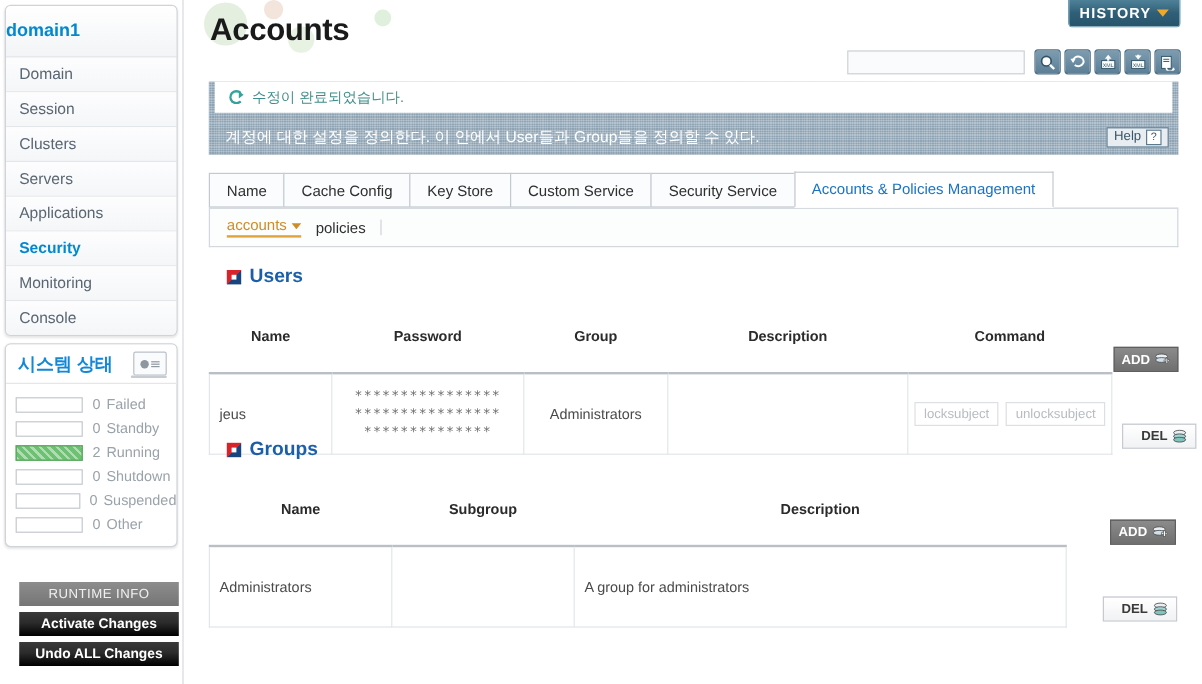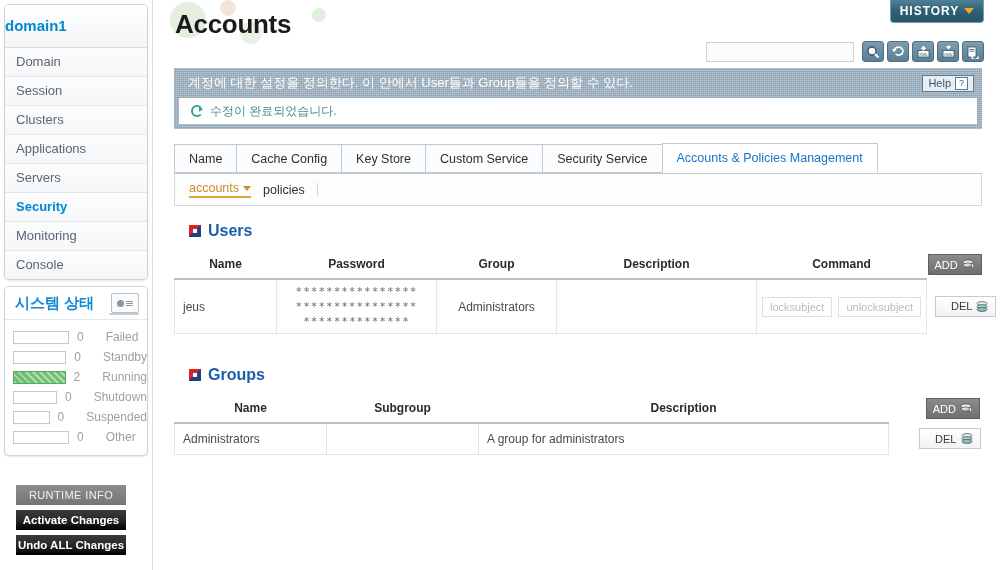--- a/index.html
+++ b/index.html
@@ -114,30 +114,30 @@
     margin-right: 8px;
     box-sizing: border-box;
   }
   .bar.filled {
     background-color: #6ec072;
     background-image: repeating-linear-gradient(
       45deg, rgba(255,255,255,0.45) 0 2px, rgba(255,255,255,0) 2px 5px);
     border-color: #5aa85f;
   }
   .status-count { color: #9aa2aa; }
-  .status-label { margin-left: 22px; color: #9aa2aa; }
+  .status-label { margin-left: 5px; color: #9aa2aa; }
 
   #action-buttons {
     position: absolute;
     left: 16px; top: 485px;
     width: 122px;
   }
   .act-btn {
     display: block;
-    width: 110px;
+    width: 133px;
     height: 20px;
     line-height: 20px;
     text-align: center;
     font-size: 11px;
     margin-bottom: 5px;
     cursor: pointer;
     border: none;
     box-sizing: border-box;
   }
   .act-btn.gray {
@@ -470,24 +470,25 @@
     font-size: 11px;
     padding: 3px 7px;
     cursor: pointer;
     white-space: nowrap;
   }
   .tbl-btn {
     display: inline-flex;
     align-items: center;
     gap: 4px;
     font-size: 11px;
-    font-weight: normal;
+    font-weight: bold;
     padding: 3px 6px;
     cursor: pointer;
     box-sizing: border-box;
+    margin-top: 38px;
   }
   .tbl-btn.add {
     background: linear-gradient(#8b8b8b, #6f6f6f);
     border: 1px solid #5f5f5f;
     color: #ffffff;
   }
   .tbl-btn.del {
     background: linear-gradient(#ffffff, #f1f2f4);
     border: 1px solid #c5cad0;
     color: #3a3a3a;
@@ -502,22 +503,22 @@
 </head>
 <body>
 
 <div id="sidebar">
   <div class="panel">
     <div id="domain-header">domain1</div>
     <div id="nav-list">
         <div class="nav-item">Domain</div>
         <div class="nav-item">Session</div>
         <div class="nav-item">Clusters</div>
+        <div class="nav-item">Servers</div>
         <div class="nav-item">Applications</div>
-        <div class="nav-item">Servers</div>
         <div class="nav-item active">Security</div>
         <div class="nav-item">Monitoring</div>
         <div class="nav-item">Console</div>
       </div>
   </div>
 
   <div class="panel" id="status-panel">
     <div id="status-head">
       <span id="status-title">시스템 상태</span>
       <span class="laptop-icon">
@@ -620,30 +621,30 @@
         <rect x="2" y="2" width="8" height="10" fill="#ffffff" stroke="#2f5468" stroke-width="0.8"></rect>
         <line x1="3.4" y1="4.4" x2="8.4" y2="4.4" stroke="#2f5468" stroke-width="0.8"></line>
         <line x1="3.4" y1="6.2" x2="8.4" y2="6.2" stroke="#2f5468" stroke-width="0.8"></line>
         <path d="M9 8.5 a3 3 0 1 0 3 3" fill="none" stroke="#ffffff" stroke-width="1.4"></path>
         <polygon points="10.6,12.8 13.4,12.8 12,14" fill="#ffffff"></polygon>
       </svg>
     </div>
   </div>
 
   <div id="banner">
+    <div id="banner-msg">
+      <span class="refresh-mini"></span>
+      <span id="msg-text">수정이 완료되었습니다.</span>
+    </div>
     <div id="banner-top">
       <span id="banner-text">계정에 대한 설정을 정의한다. 이 안에서 User들과 Group들을 정의할 수 있다.</span>
       <span id="help-btn">
         <span>Help</span>
         <span class="qmark">?</span>
       </span>
-    </div>
-    <div id="banner-msg">
-      <span class="refresh-mini"></span>
-      <span id="msg-text">수정이 완료되었습니다.</span>
     </div>
   </div>
 
   <div id="tabs">
       <div class="tab">Name</div>
       <div class="tab">Cache Config</div>
       <div class="tab">Key Store</div>
       <div class="tab">Custom Service</div>
       <div class="tab">Security Service</div>
       <div class="tab active">Accounts &amp; Policies Management</div>

